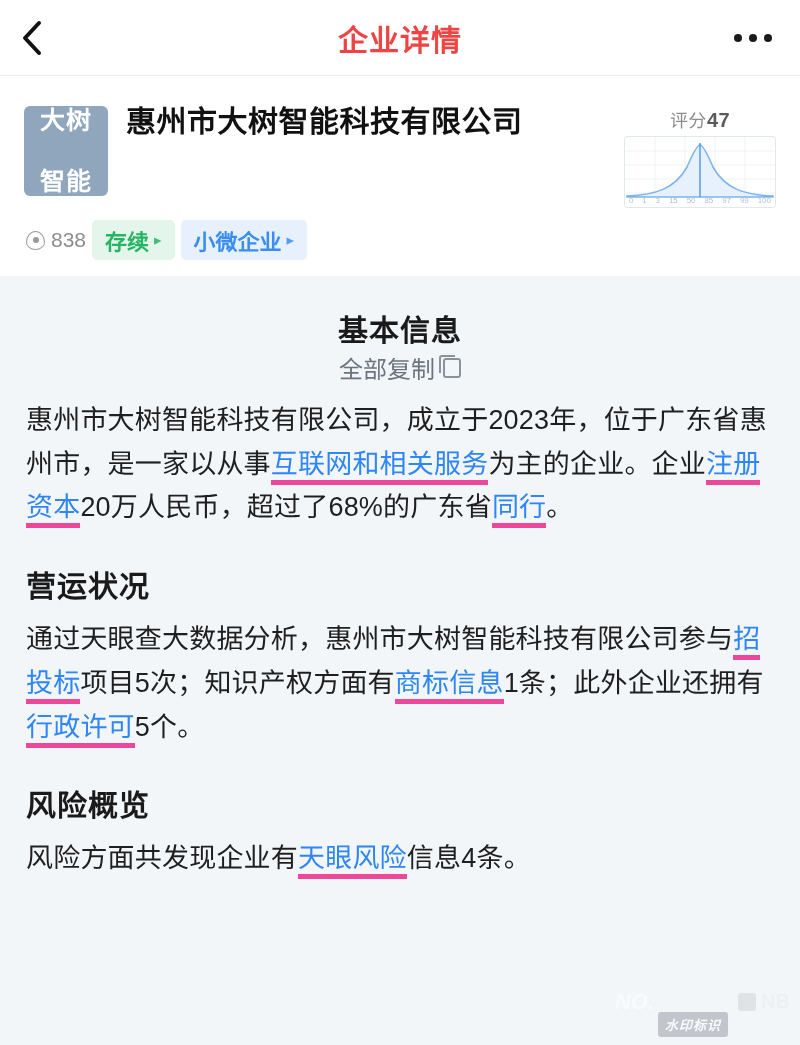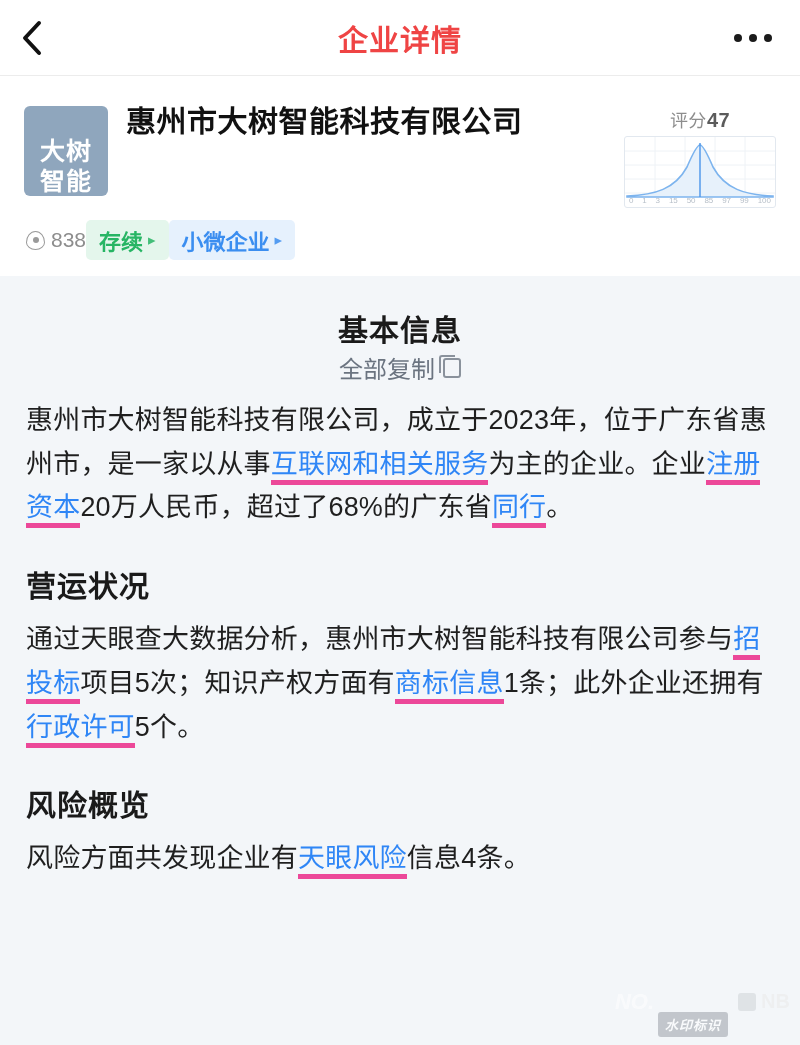--- a/index.html
+++ b/index.html
@@ -98,21 +98,21 @@
   .logo-box {
     width: 84px;
     height: 90px;
     flex: 0 0 84px;
     background: #8fa6bd;
     border-radius: 6px;
     color: #ffffff;
     display: flex;
     flex-direction: column;
     align-items: center;
-    justify-content: flex-end;
+    justify-content: space-between;
     font-size: 25px;
     font-weight: bold;
     line-height: 1.18;
     letter-spacing: 1px;
     margin-top: 4px;
   }
   .company-main {
     flex: 1;
     padding-left: 18px;
     padding-right: 160px;
@@ -120,21 +120,21 @@
   .company-name {
     font-size: 30px;
     font-weight: bold;
     color: #111111;
     line-height: 1.32;
     letter-spacing: 0.5px;
   }
   .meta-row {
     display: flex;
     align-items: center;
-    gap: 0;
+    gap: 6px;
     margin-top: 16px;
     margin-left: -102px;
     padding-left: 102px;
   }
   .views {
     display: flex;
     align-items: center;
     gap: 6px;
     color: #8d8d8d;
     font-size: 21px;

